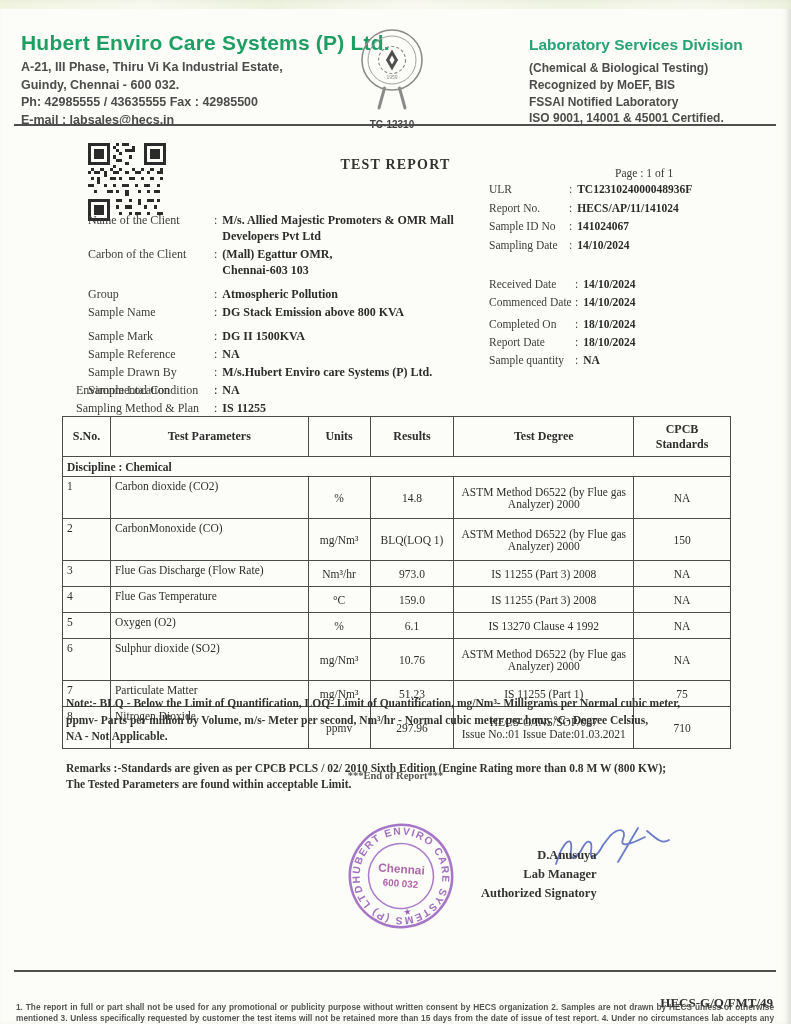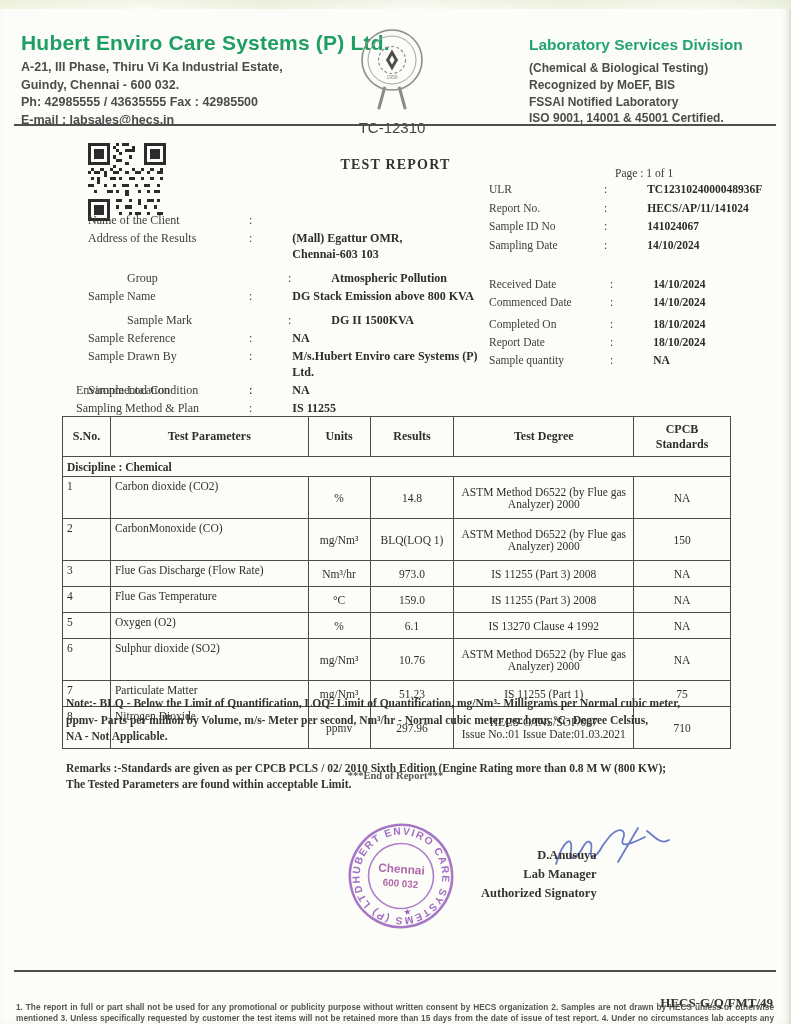--- a/index.html
+++ b/index.html
@@ -13,44 +13,44 @@
   }
   .top-strip{ position:absolute; top:0; left:0; right:0; height:9px;
     background:linear-gradient(90deg,#eef2da, #f8f9ee 18%, #eaf0d9 34%, #f9f9f0 52%, #edf2dd 72%, #f7f8ec 88%, #eaf0da);
     opacity:.8; }
 
   
   .hdr-left{ position:absolute; left:21px; top:31px; font-family:"Liberation Sans", sans-serif; }
   .company{ color:#1f9e63; font-size:21px; font-weight:bold; letter-spacing:.2px; }
   .hdr-left .sub{ font-size:12.5px; font-weight:bold; color:#4c4c4c; line-height:1.4; margin-top:4px; }
   .logo-wrap{ position:absolute; left:340px; top:24px; width:104px; text-align:center; }
-  .logo-caption{ font-family:"Liberation Sans", sans-serif; font-size:15px; font-weight:normal; color:#444; margin-top:1px; }
+  .logo-caption{ font-family:"Liberation Sans", sans-serif; font-size:10px; font-weight:bold; color:#444; margin-top:1px; }
   .hdr-right{ position:absolute; left:529px; top:36px; font-family:"Liberation Sans", sans-serif; }
   .division{ color:#23a377; font-size:15.5px; font-weight:bold; margin-bottom:6px; }
   .hdr-right .sub{ font-size:12px; font-weight:bold; color:#4c4c4c; line-height:1.4; }
   .rule-1{ position:absolute; left:14px; right:15px; top:124px; border-top:2px solid #4f4f4f; }
 
   
   .qr{ position:absolute; left:88px; top:143px; width:78px; height:78px; }
   .report-title{ position:absolute; left:0; top:157px; width:100%; text-align:center;
     font-size:14px; font-weight:bold; letter-spacing:1.2px; color:#333; }
   .page-label{ position:absolute; left:615px; top:167px; font-size:11.5px; color:#3a3a3a; }
 
-  .ir{ display:flex; align-items:flex-start; line-height:16px; margin-bottom:2px;gap:35px; }
+  .ir{ display:flex; align-items:flex-start; line-height:16px; margin-bottom:2px; }
   .ir .l{ flex:none; color:#3d3d3d; }
   .ir .c{ flex:none; padding:0 5px 0 2px; color:#3d3d3d; }
   .ir .v{ font-weight:bold; color:#2c2c2c; white-space:pre-line; }
 
   .meta-right{ position:absolute; left:489px; top:181px; width:290px; font-size:11.5px; }
   .meta-right .l{ width:78px; }
   .meta-right .ir{ margin-bottom:2.5px; }
 
   .client-block{ position:absolute; left:88px; top:212px; width:402px; font-size:12px; }
   .client-block .l{ width:124px; }
-  .client-block .ir.gap{ margin-top:8px;margin-left:39px; }
+  .client-block .ir.gap{ margin-top:8px; }
 
   .dates-block{ position:absolute; left:489px; top:276px; width:290px; font-size:11.5px; }
   .dates-block .l{ width:84px; }
   .dates-block .ir.gap{ margin-top:6px; }
 
   .env-block{ position:absolute; left:76px; top:382px; width:560px; font-size:12px; }
   .env-block .l{ width:136px; }
 
   
   table.results{ position:absolute; left:62px; top:416px; width:669px; border-collapse:collapse;
@@ -160,23 +160,25 @@
         <span class="l">Sampling Date</span>
         <span class="c">:</span>
         <span class="v">14/10/2024</span>
       </div>
   </div>
 
   <div class="client-block">
     <div class="ir">
         <span class="l">Name of the Client</span>
         <span class="c">:</span>
-      </div>
-    <div class="ir">
-        <span class="l">Address of the Results</span>
+        <span class="v">M/s. Allied Majestic Promoters &amp; OMR Mall
+Developers Pvt Ltd</span>
+      </div>
+    <div class="ir">
+        <span class="l">Carbon of the Client</span>
         <span class="c">:</span>
         <span class="v">(Mall) Egattur OMR,
 Chennai-603 103</span>
       </div>
     <div class="ir gap">
         <span class="l">Group</span>
         <span class="c">:</span>
         <span class="v">Atmospheric Pollution</span>
       </div>
     <div class="ir">

